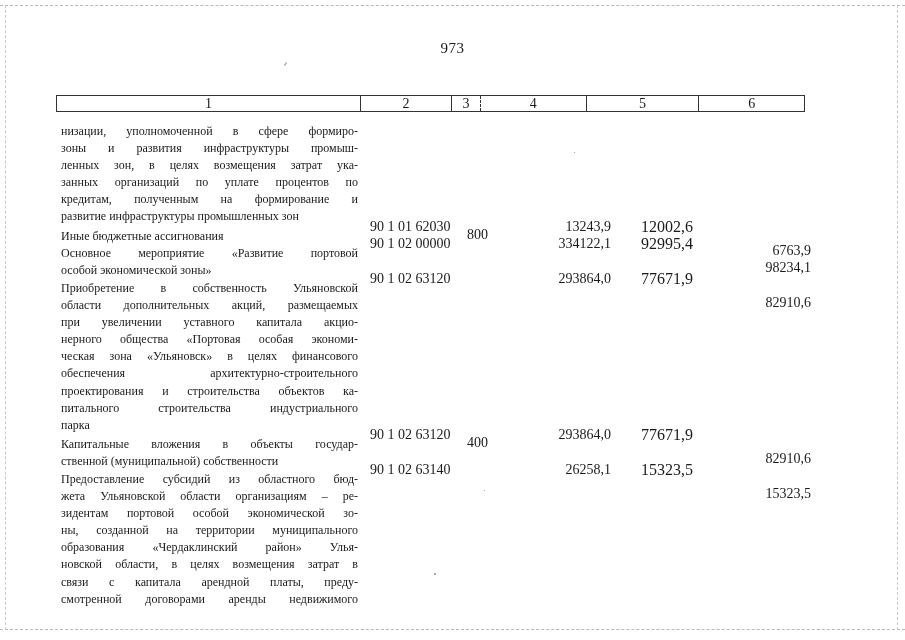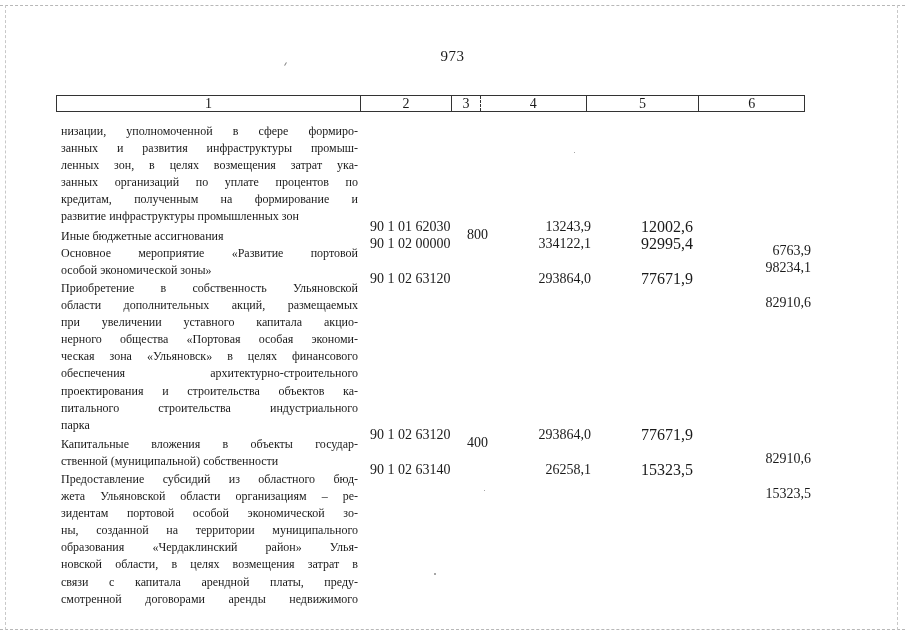--- a/index.html
+++ b/index.html
@@ -17,21 +17,21 @@
     }
     .scan-edge-left {
       position: absolute; left: 5px; top: 5px; width: 0; height: 625px;
       border-left: 1px dashed #c8c8c8;
     }
     .scan-edge-right {
       position: absolute; left: 897px; top: 5px; width: 0; height: 625px;
       border-left: 1px dashed #c8c8c8;
     }
     .page-number {
-      position: absolute; left: 0; width: 905px; top: 48px; text-align: center;
+      position: absolute; left: 0; width: 905px; top: 40px; text-align: center;
       font-size: 15px; letter-spacing: 0.5px;
     }
     .header-row {
       position: absolute; left: 56px; top: 95px; width: 749px; height: 17px;
       border: 1px solid #333; box-sizing: border-box; display: flex;
     }
     .hcell {
       box-sizing: border-box; height: 100%; text-align: center; font-size: 14px; line-height: 15px;
       border-right: 1px solid #333;
     }
@@ -46,21 +46,21 @@
     .row { position: absolute; left: 61px; width: 744px; }
     .c-desc {
       position: absolute; left: 0; width: 297px; font-size: 12px; line-height: 17.1px;
       text-align: justify;
       margin-top: 10px;
     }
     .c-desc .ln { display: block; text-align: justify; text-align-last: justify; white-space: nowrap; }
     .c-desc .ln.last { text-align-last: left; }
     .c-code { position: absolute; left: 309px; font-size: 14px; line-height: 17px; white-space: nowrap; }
     .c-type { position: absolute; left: 406px; font-size: 14px; line-height: 17px; margin-top: 8px; }
-    .c-v4 { position: absolute; left: 460px; width: 70px; text-align: right; font-size: 14px; line-height: 17px; }
+    .c-v4 { position: absolute; left: 480px; width: 70px; text-align: right; font-size: 14px; line-height: 17px; }
     .c-v5 { position: absolute; left: 580px; width: 65px; text-align: left; font-size: 16px; line-height: 17px; }
     .c-v6 { position: absolute; left: 690px; width: 60px; text-align: right; font-size: 14px; line-height: 17px; margin-top: 24px; }
     .speck { position: absolute; width: 2px; height: 2px; background: #888; border-radius: 1px; }
   </style>
 </head>
 <body>
 
 <div class="scan-edge-top"></div>
 <div class="scan-edge-bottom"></div>
 <div class="scan-edge-left"></div>
@@ -73,21 +73,21 @@
   <div class="hcell h2">2</div>
   <div class="hcell h3">3</div>
   <div class="hcell h4">4</div>
   <div class="hcell h5">5</div>
   <div class="hcell h6">6</div>
 </div>
 
 <div class="row" style="top:113px">
   <div class="c-desc">
     <span class="ln">низации, уполномоченной в сфере формиро-</span>
-    <span class="ln">занных и развития инфраструктуры промыш-</span>
+    <span class="ln">зоны и развития инфраструктуры промыш-</span>
     <span class="ln">ленных зон, в целях возмещения затрат ука-</span>
     <span class="ln">занных организаций по уплате процентов по</span>
     <span class="ln">кредитам, полученным на формирование и</span>
     <span class="ln last">развитие инфраструктуры промышленных зон</span>
   </div>
 </div>
 
 <div class="row" style="top:218px">
   <div class="c-desc">
     <span class="ln last">Иные бюджетные ассигнования</span>

